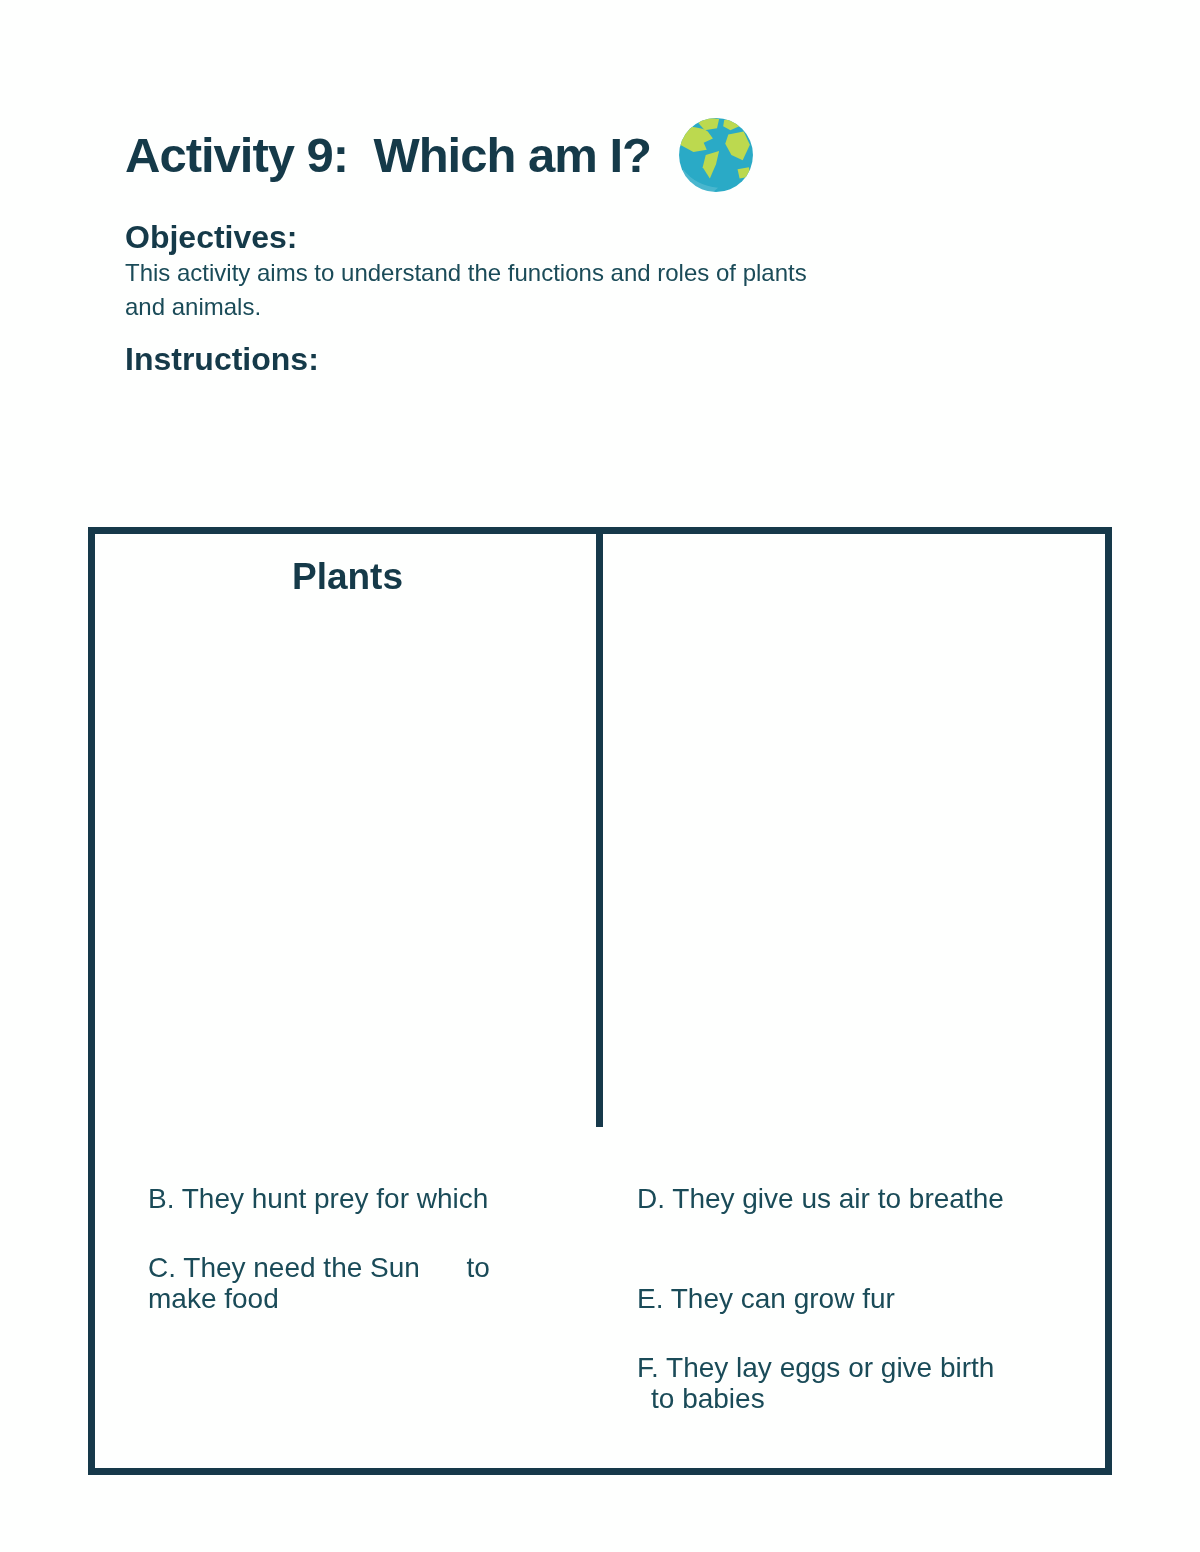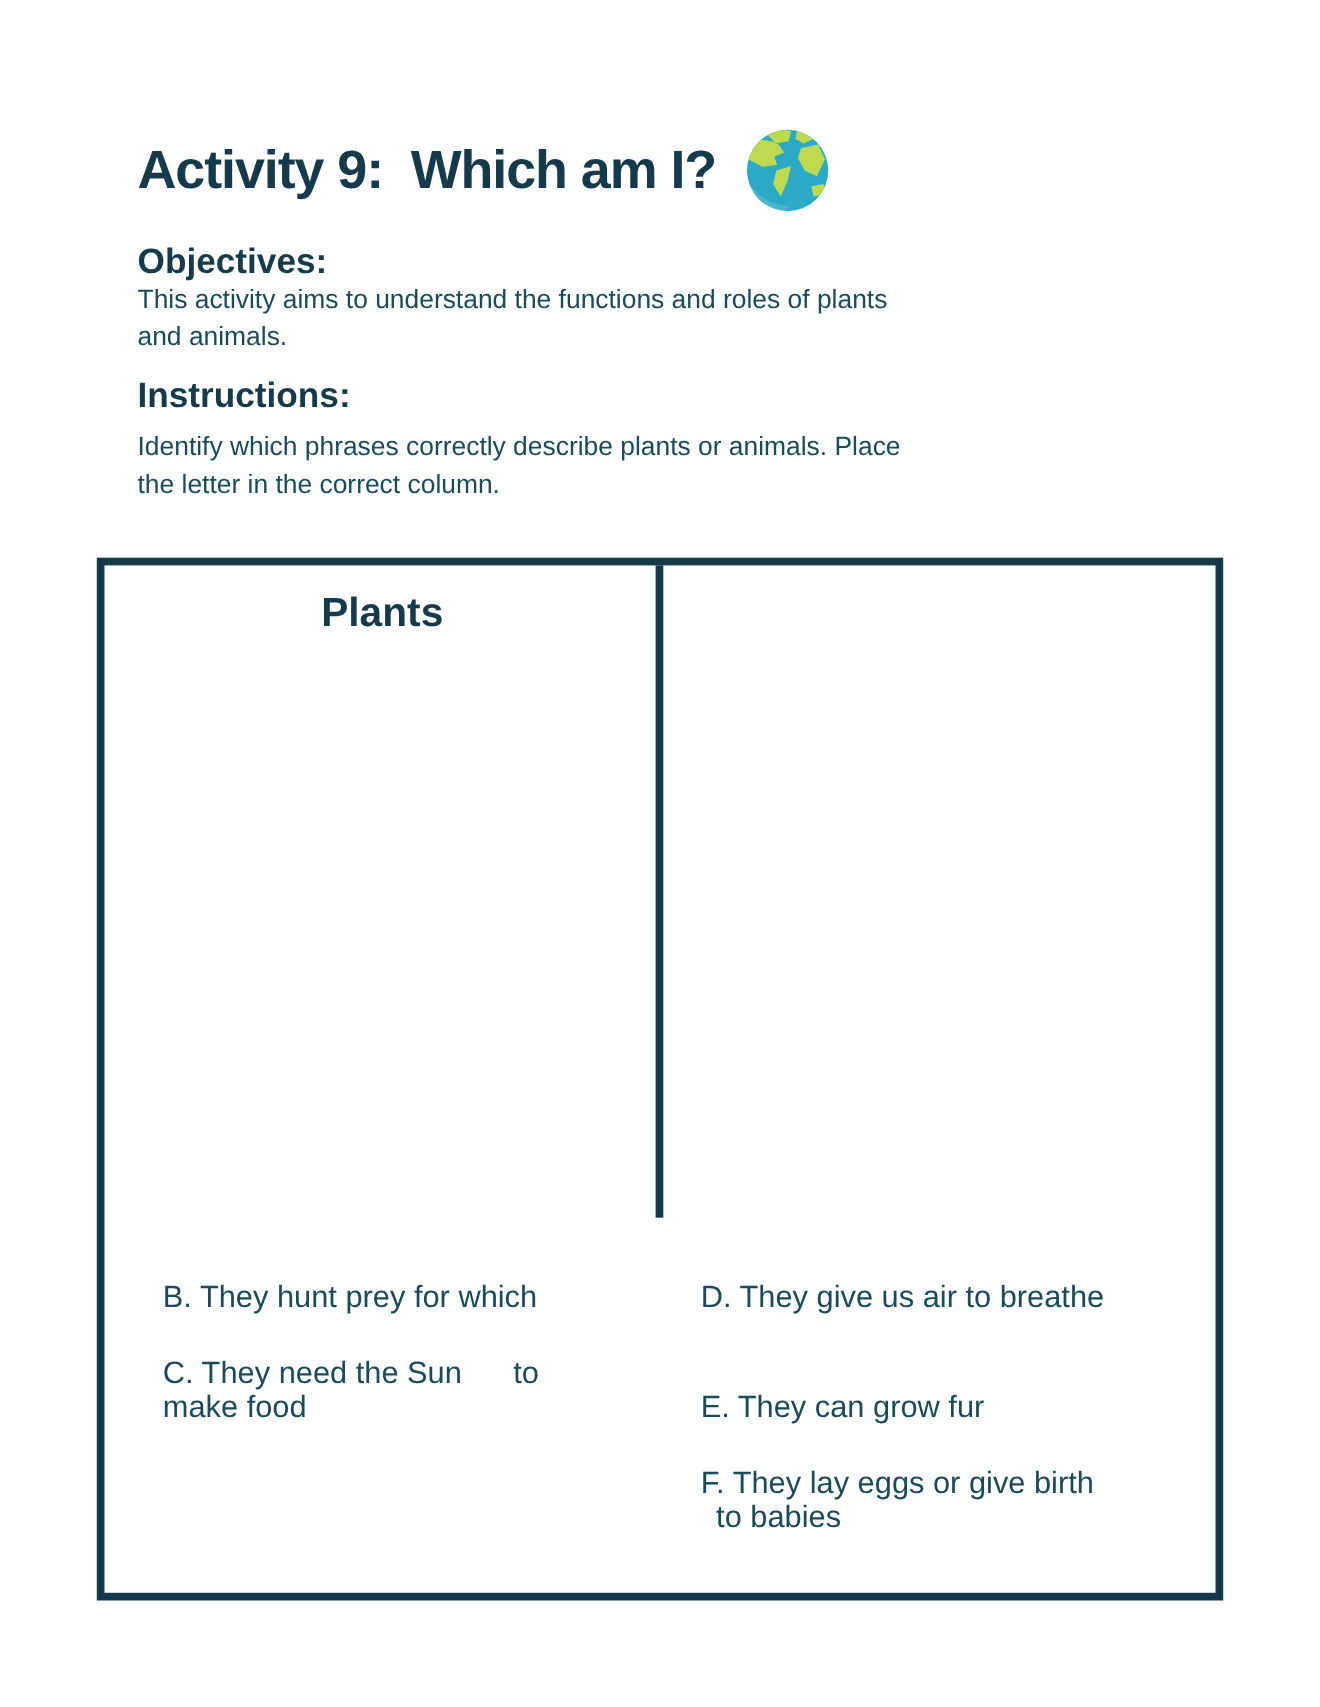--- a/index.html
+++ b/index.html
@@ -60,21 +60,21 @@
   }
   #objectives-heading   { top: 219px; }
   #objectives-body      { top: 256px; }
   #instructions-heading { top: 341px; }
   #instructions-body    { top: 390px; }
 
   
   .sorting-table {
     position: absolute;
     left: 88px;
-    top: 507px;
+    top: 527px;
     width: 1024px;
     height: 948px;
     border: 7px solid var(--table-border);
     background: var(--background);
   }
   .column-headers {
     position: absolute;
     top: 0; left: 0; right: 0;
     display: flex;
   }
@@ -146,24 +146,20 @@
     </svg>
   </div>
 
   <h2 class="section-heading" id="objectives-heading">Objectives:</h2>
   <div class="section-body" id="objectives-body">
     <div class="text-line">This activity aims to understand the functions and roles of plants</div>
     <div class="text-line">and animals.</div>
   </div>
 
   <h2 class="section-heading" id="instructions-heading">Instructions:</h2>
-  <div class="section-body" id="instructions-body">
-    <div class="text-line">Identify which phrases correctly describe plants or animals. Place</div>
-    <div class="text-line">the letter in the correct column.</div>
-  </div>
 
   <div class="sorting-table">
 
     <div class="column-headers">
       <div class="column-header">Plants</div>
     </div>
 
     <div class="column-divider"></div>
 
     <div class="dropzone left"></div>

